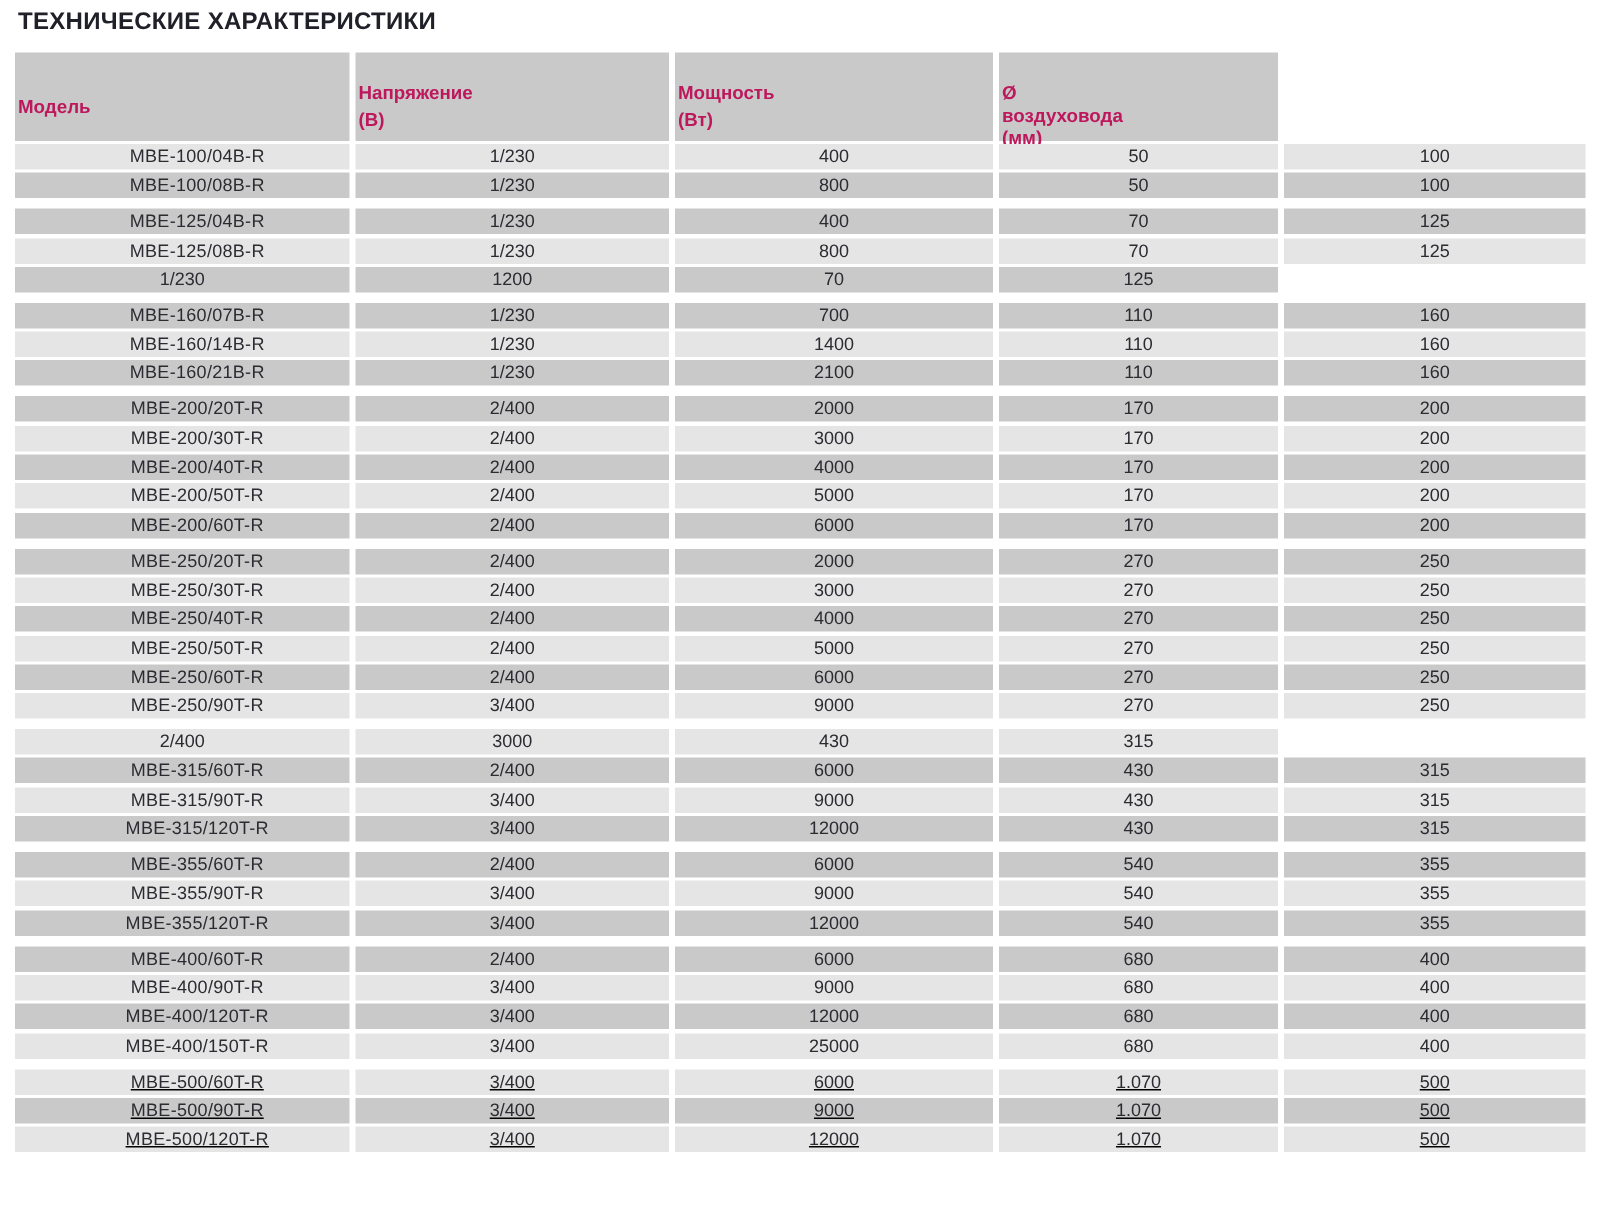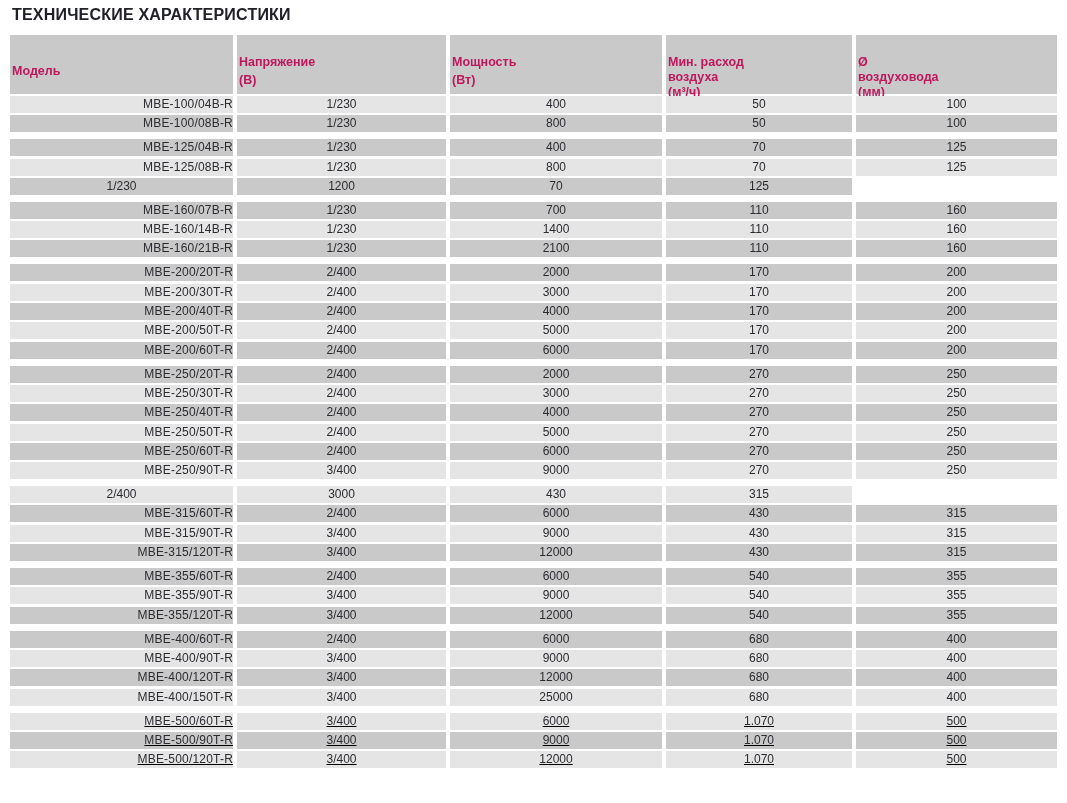--- a/index.html
+++ b/index.html
@@ -33,21 +33,21 @@
   .thl { display:block; }
 
   .tr { margin-bottom:2.3px; }
   .tr.light .td { background:#e5e5e5; }
   .tr.dark  .td { background:#c9c9c9; }
   .td {
     height:17px; line-height:17px;
     font-size:12px; color:#2b2b31;
     text-align:center; white-space:nowrap; overflow:hidden;
   }
-  .td-model { text-align:right; padding-left:20px; letter-spacing:0.2px; }
+  .td-model { text-align:center; padding-left:20px; letter-spacing:0.2px; }
 
   .group { margin-bottom:7px; }
   .group.last { margin-bottom:0;text-decoration:underline; }
 </style>
 </head>
 <body>
 
 <div class="page">
 
   <h1 class="page-title">ТЕХНИЧЕСКИЕ ХАРАКТЕРИСТИКИ</h1>
@@ -60,25 +60,20 @@
       </div>
       <div class="th">
         <span class="thl">Напряжение</span>
         <span class="thl">(В)</span>
       </div>
       <div class="th">
         <span class="thl">Мощность</span>
         <span class="thl">(Вт)</span>
       </div>
       <div class="th">
-        <span class="thl">Мин. расход</span>
-        <span class="thl">воздуха</span>
-        <span class="thl">(м³/ч)</span>
-      </div>
-      <div class="th">
         <span class="thl">Ø</span>
         <span class="thl">воздуховода</span>
         <span class="thl">(мм)</span>
       </div>
     </div>
 
     <div class="tbody">
         <div class="group">
           <div class="tr light">
             <div class="td td-model">MBE-100/04B-R</div>

